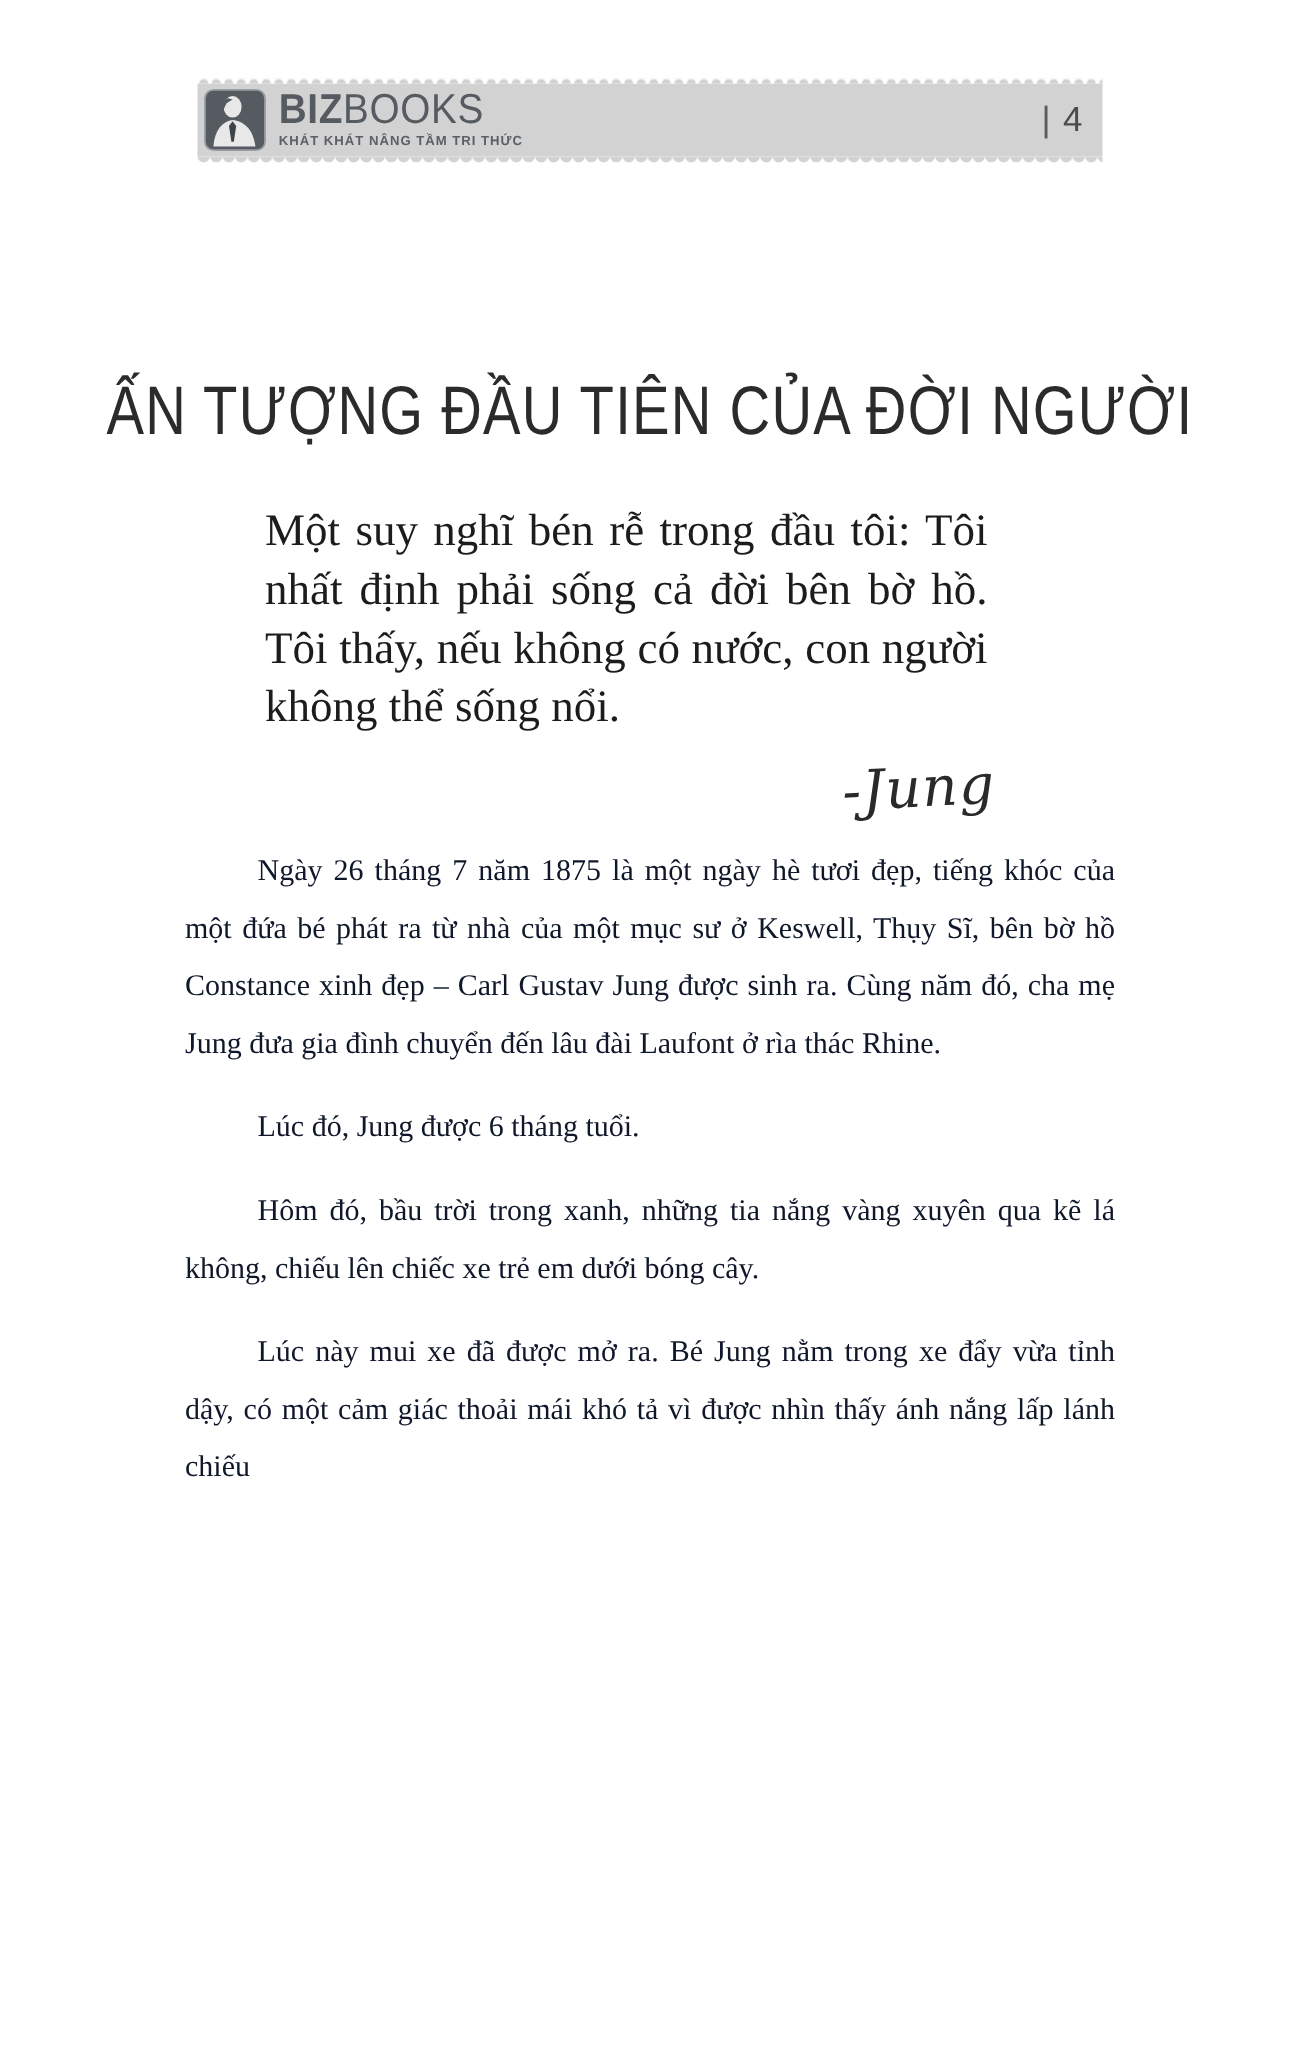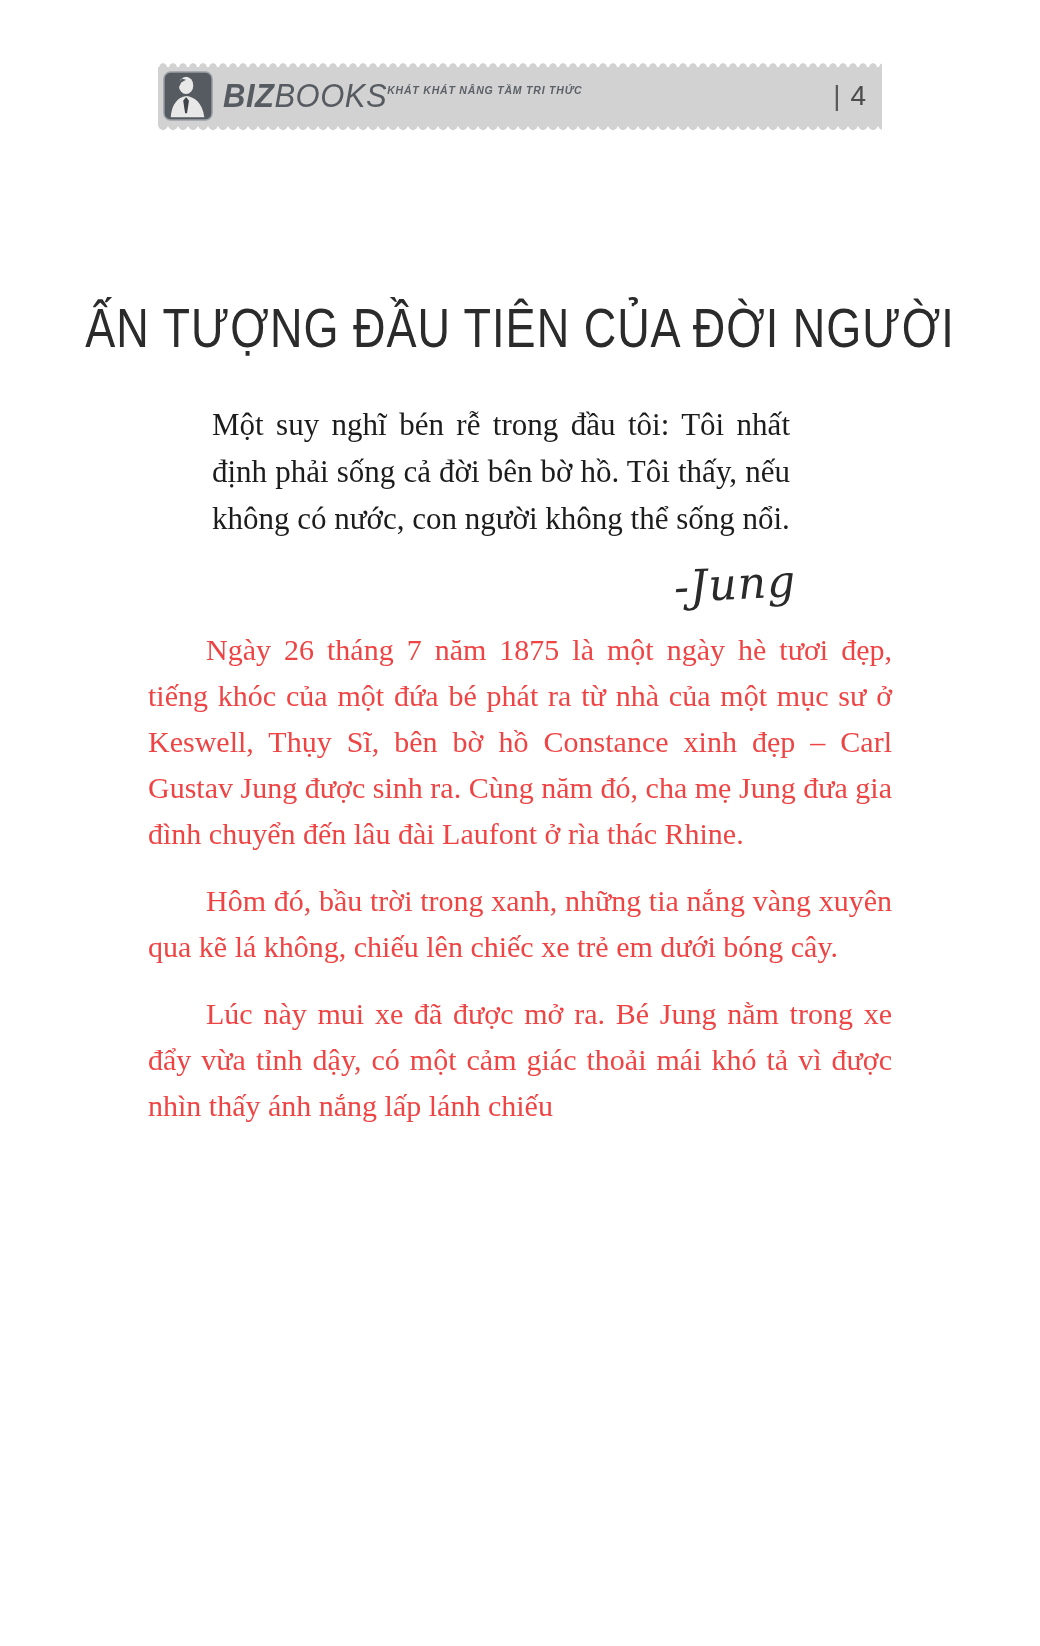--- a/index.html
+++ b/index.html
@@ -38,21 +38,21 @@
     position: absolute;
     bottom: 100%; left: 0; right: 0;
     height: 4px;
     background-image: radial-gradient(circle at 5px 4px, #d2d2d2 3.4px, rgba(0,0,0,0) 4px);
     background-size: 10px 4px;
     background-repeat: repeat-x;
   }
 
   .brand { display: flex; align-items: center; gap: 10px; padding-left: 5px; }
   .logo-icon { width: 50px; height: 50px; flex: 0 0 auto; }
-  .brand-text { display: flex; flex-direction: row; line-height: 1; font-style: italic; }
+  .brand-text { display: flex; flex-direction: column; line-height: 1; }
   .brand-name {
     font-family: "Liberation Sans", sans-serif;
     font-size: 31px;
     letter-spacing: 0.5px;
     color: #565b61;
     transform: scaleY(1.08);
     transform-origin: left bottom;
   }
   .brand-name .biz { font-weight: 700; }
   .brand-name .books { font-weight: 400; }
@@ -90,21 +90,21 @@
     transform-origin: center top;
   }
 
   
   .content { margin: 0 148px; width: 744px; }
 
   .quote {
     margin-top: 52px;
     margin-left: 64px;
     width: 578px;
-    font-size: 31px;
+    font-size: 36px;
     line-height: 47px;
     text-align: justify;
     text-justify: inter-word;
     color: #1c1c1c;
   }
 
   .signature {
     margin-top: 8px;
     padding-right: 96px;
     text-align: right;
@@ -112,26 +112,26 @@
     font-style: italic;
     font-size: 44px;
     color: #2a2a2a;
     transform: rotate(-3deg);
     transform-origin: right center;
     letter-spacing: 1px;
   }
 
   .body-paragraphs { margin-top: 26px; }
   .body-paragraphs p {
-    font-size: 30px;
+    font-size: 24px;
     line-height: 46px;
     text-align: justify;
     text-justify: inter-word;
     text-indent: 58px;
-    color: #ef4444;
+    color: #0f172a;
     margin-top: 21px;
   }
   .body-paragraphs p:first-child { margin-top: 0; }
 </style>
 </head>
 <body>
 
 <header class="band">
   <div class="brand">
     <svg class="logo-icon" viewBox="0 0 52 52" xmlns="http://www.w3.org/2000/svg" aria-hidden="true">
@@ -164,17 +164,18 @@
 <h1 class="chapter-title">ẤN TƯỢNG ĐẦU TIÊN CỦA ĐỜI NGƯỜI</h1>
 
 <main class="content">
 
   <blockquote class="quote">Một suy nghĩ bén rễ trong đầu tôi: Tôi nhất định phải sống cả đời bên bờ hồ. Tôi thấy, nếu không có nước, con người không thể sống nổi.</blockquote>
 
   <div class="signature">-Jung</div>
 
   <section class="body-paragraphs">
     <p>Ngày 26 tháng 7 năm 1875 là một ngày hè tươi đẹp, tiếng khóc của một đứa bé phát ra từ nhà của một mục sư ở Keswell, Thụy Sĩ, bên bờ hồ Constance xinh đẹp – Carl Gustav Jung được sinh ra. Cùng năm đó, cha mẹ Jung đưa gia đình chuyển đến lâu đài Laufont ở rìa thác Rhine.</p>
+    <p>Lúc đó, Jung được 6 tháng tuổi.</p>
     <p>Hôm đó, bầu trời trong xanh, những tia nắng vàng xuyên qua kẽ lá không, chiếu lên chiếc xe trẻ em dưới bóng cây.</p>
     <p>Lúc này mui xe đã được mở ra. Bé Jung nằm trong xe đẩy vừa tỉnh dậy, có một cảm giác thoải mái khó tả vì được nhìn thấy ánh nắng lấp lánh chiếu</p>
   </section>
 
 </main>
 
 </body></html>

